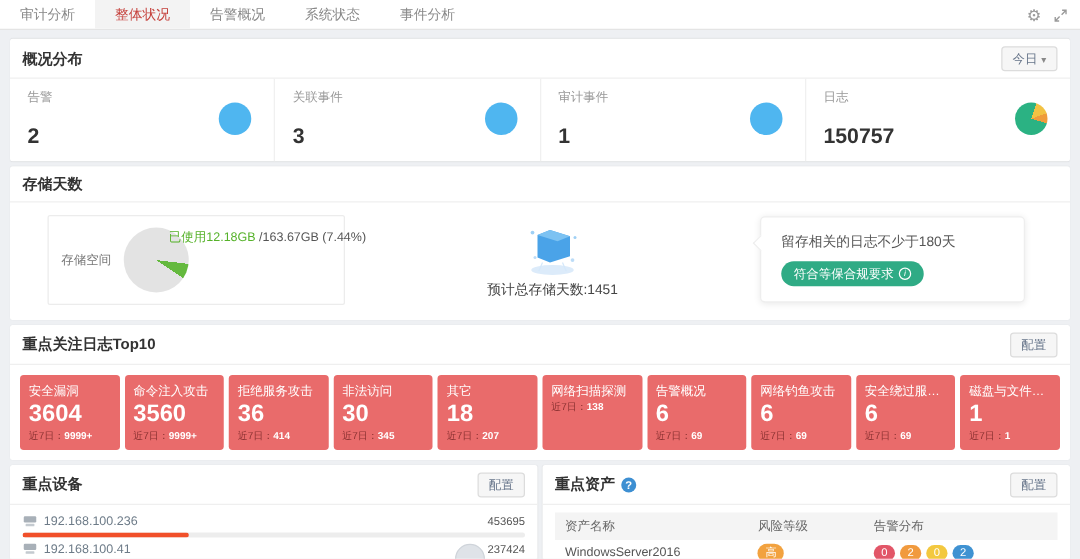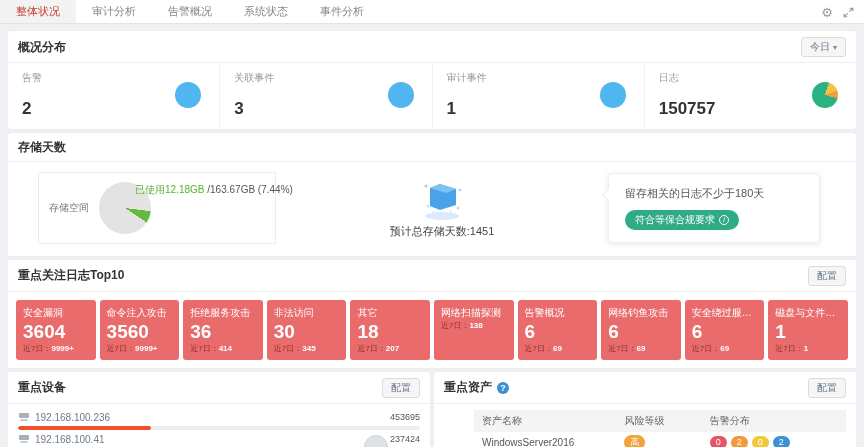--- a/index.html
+++ b/index.html
@@ -64,39 +64,39 @@
   .dev-row { padding-top:4px; }
   .dev-line { display:flex; align-items:center; justify-content:space-between; }
   .dev-ip { font-size:10px; color:#6d7b88; display:flex; align-items:center; gap:5px; }
   .dev-icon-svg { width:12px; height:10px; }
   .dev-val { font-size:9px; color:#555; }
   .dev-track { height:4px; background:#ededed; border-radius:2px; margin-top:3px; overflow:hidden; }
   .dev-fill { height:100%; background:#f1502a; border-radius:2px; }
 
   .help-circle { width:12px; height:12px; border-radius:50%; background:#3d8fd2; color:#fff; font-size:9px; display:inline-flex; align-items:center; justify-content:center; font-weight:bold; }
   .asset-table { width:100%; padding:6px 10px 0 10px; font-size:10px; }
-  .at-head, .at-row { display:grid; grid-template-columns: 40% 24% 36%; align-items:center;margin-left:30px; }
+  .at-head, .at-row { display:grid; grid-template-columns: 40% 24% 36%; align-items:center; }
   .at-head { background:#f4f4f4; color:#666; height:22px; padding:0 8px; }
   .at-row { height:22px; border-bottom:1px solid #f2f2f2; padding:0 8px; color:#555; }
   .risk-badge { display:inline-block; min-width:20px; text-align:center; color:#fff; font-size:9px; border-radius:9px; padding:1px 6px; }
   .risk-high { background:#f2a23f; }
   .alarm-badges { display:flex; gap:4px; }
   .abadge { min-width:17px; height:13px; border-radius:7px; color:#fff; font-size:9px; display:inline-flex; align-items:center; justify-content:center; padding:0 4px; }
   .ab-red { background:#e25668; } .ab-orange { background:#f19a3e; }
   .ab-yellow { background:#f3c83f; } .ab-blue { background:#3f92d2; }
 
   .float-circle { position:absolute; left:364px; bottom:-12px; width:24px; height:24px; border-radius:50%; background:#dfe3e8; border:1px solid #cfd4da; cursor:pointer; }
   .caret { font-size:8px; color:#888; margin-left:3px; }
 </style>
 </head>
 <body>
 
 <div class="tabbar">
+  <div class="tab">审计分析</div>
   <div class="tab active">整体状况</div>
-  <div class="tab">审计分析</div>
   <div class="tab">告警概况</div>
   <div class="tab">系统状态</div>
   <div class="tab">事件分析</div>
   <div class="tabbar-icons">
     <span class="gear">⚙</span>
     <svg class="expand-svg" viewBox="0 0 14 14">
       <path d="M8.5 1.5 H12.5 V5.5 M12.5 1.5 L8 6 M5.5 12.5 H1.5 V8.5 M1.5 12.5 L6 8"></path>
     </svg>
   </div>
 </div>

